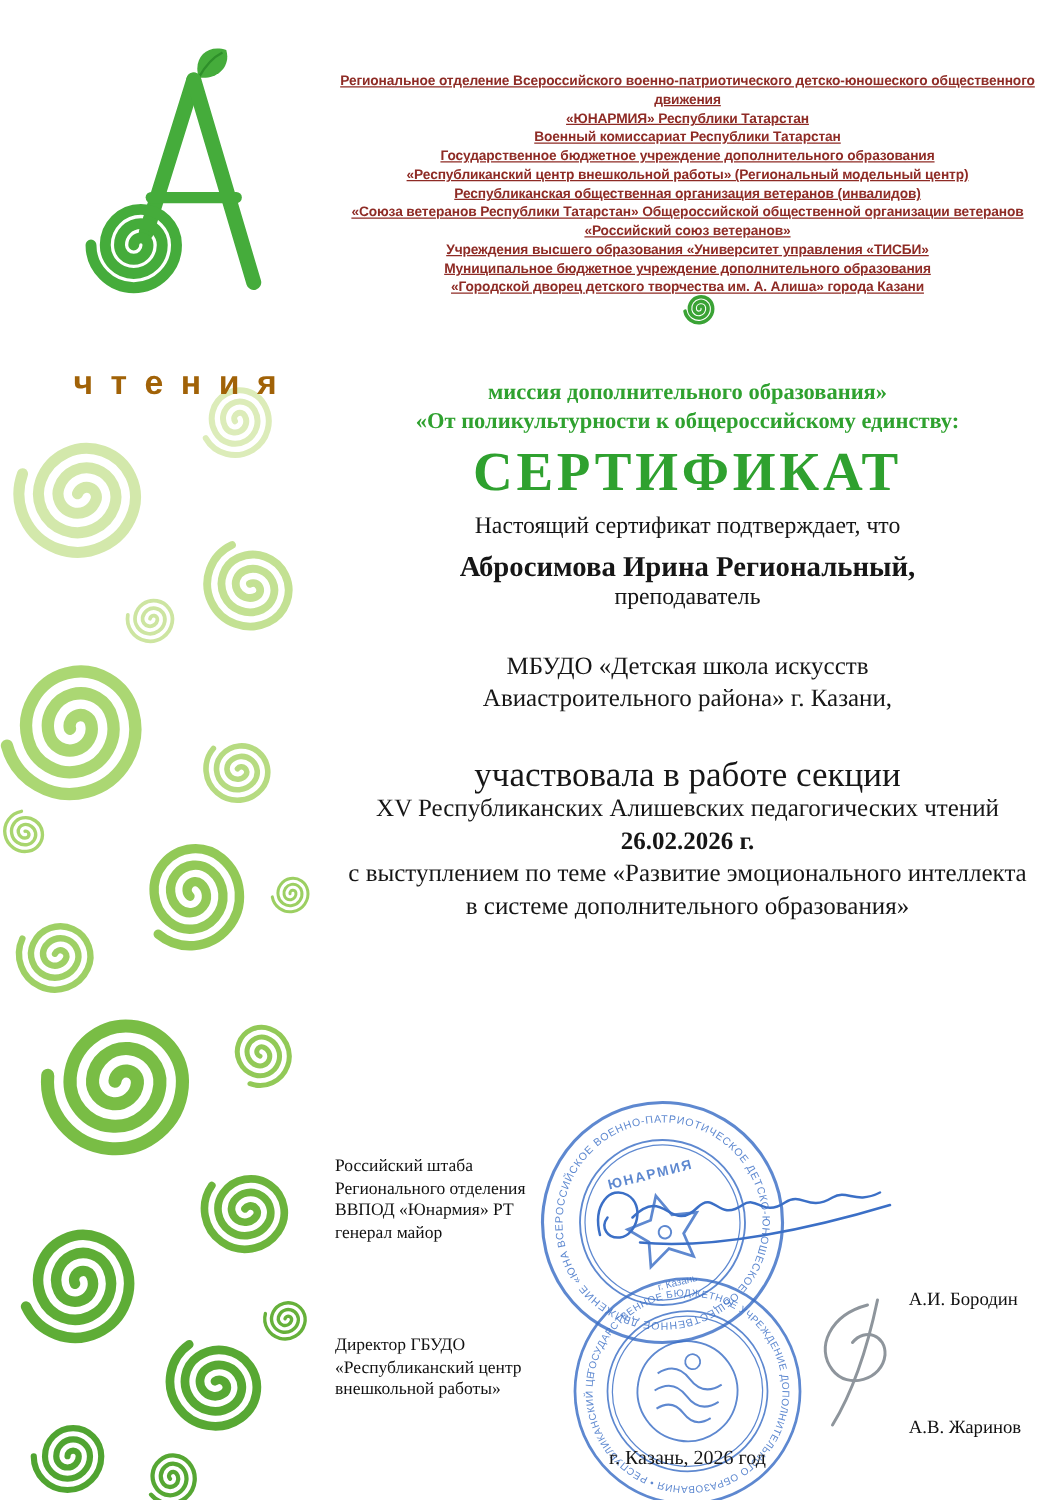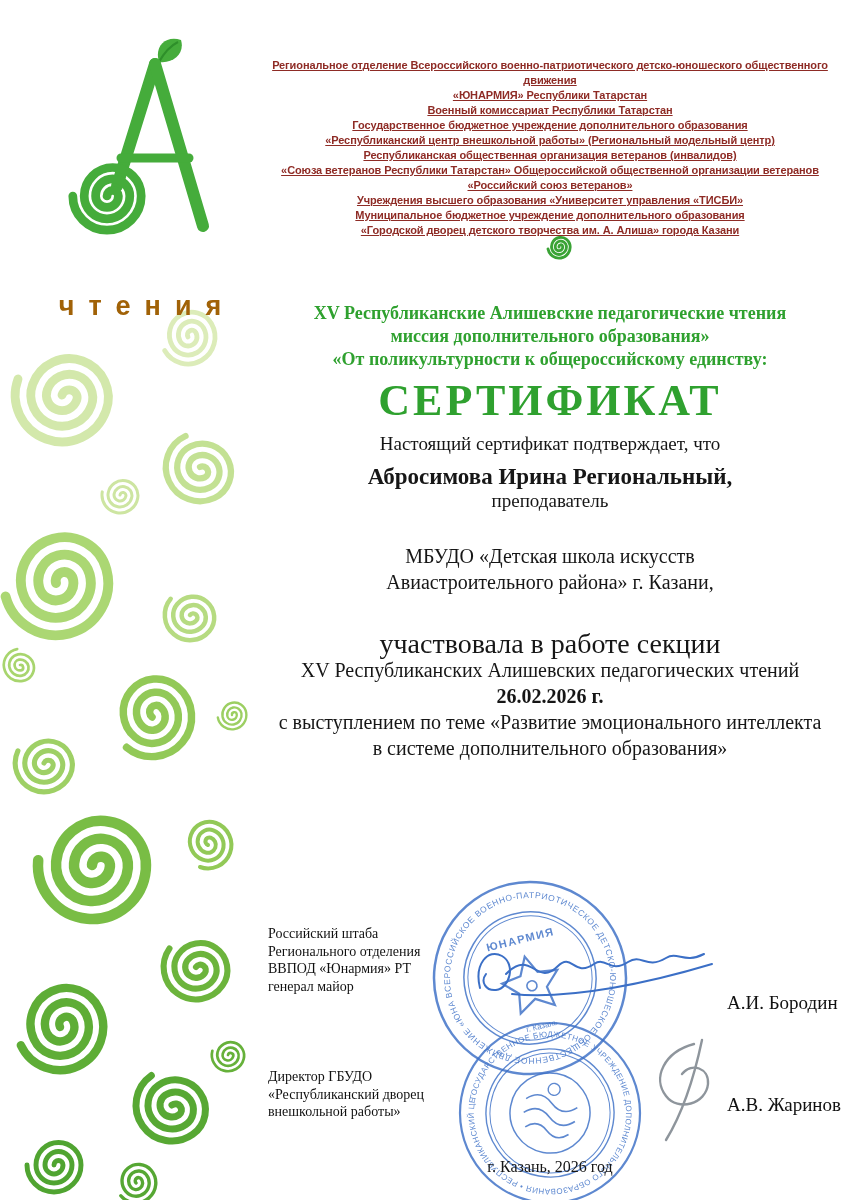--- a/index.html
+++ b/index.html
@@ -32,21 +32,21 @@
   .role{font-size:19px;}
   .org{font-size:20px;line-height:26px;margin-top:31px;}
   .part{font-size:28px;line-height:26px;margin-top:36px;}
   .evt{font-size:20px;line-height:26px;}
   .date{font-size:20px;font-weight:700;line-height:26px;}
   .topic{font-size:20px;line-height:26px;}
   
   .sig-title{position:absolute;font-size:14px;line-height:17.5px;text-align:left;color:#111;}
   .sig-title.s1{left:268px;top:925px;}
   .sig-title.s2{left:268px;top:1068px;}
-  .sig-name{position:absolute;font-size:19px;color:#111;}
+  .sig-name{position:absolute;font-size:15px;color:#111;margin-top:40px;}
   .sig-name.n1{left:727px;top:992px;}
   .sig-name.n2{left:727px;top:1094px;}
   .stamp{position:absolute;opacity:.82;}
   .stamp.st1{left:420px;top:868px;}
   .stamp.st2{left:455px;top:1018px;}
   .autograph{position:absolute;}
   .autograph.a1{left:472px;top:930px;}
   .autograph.a2{left:636px;top:1030px;}
   .footer{position:absolute;left:250px;top:1158px;width:600px;text-align:center;font-size:16px;}
 </style>
@@ -107,21 +107,20 @@
     <div>Учреждения высшего образования «Университет управления «ТИСБИ»</div>
     <div>Муниципальное бюджетное учреждение дополнительного образования</div>
     <div>«Городской дворец детского творчества им. А. Алиша» города Казани</div>
   </div>
 
   <svg class="snail" width="46" height="48" viewBox="0 0 46 48">
     <use href="#sp" transform="translate(23,25) scale(0.62) rotate(-10)" stroke="#3aa335" stroke-width="4.6"></use>
   </svg>
 
   <div class="main">
-    <div class="h-green">XV Республиканские Алишевские педагогические чтения</div>
     <div class="h-green">миссия дополнительного образования»</div>
     <div class="h-green">«От поликультурности к общероссийскому единству:</div>
     <div class="cert">СЕРТИФИКАТ</div>
     <div class="confirm">Настоящий сертификат подтверждает, что</div>
     <div class="name">Абросимова Ирина Региональный,</div>
     <div class="role">преподаватель</div>
     <div class="org">
       <div>МБУДО «Детская школа искусств</div>
       <div>Авиастроительного района» г. Казани,</div>
     </div>
@@ -193,20 +192,20 @@
   <div class="sig-title s1">
     <div>Российский штаба</div>
     <div>Регионального отделения</div>
     <div>ВВПОД «Юнармия» РТ</div>
     <div>генерал майор</div>
   </div>
   <div class="sig-name n1">А.И. Бородин</div>
 
   <div class="sig-title s2">
     <div>Директор ГБУДО</div>
-    <div>«Республиканский дворец</div>
+    <div>«Республиканский центр</div>
     <div>внешкольной работы»</div>
   </div>
   <div class="sig-name n2">А.В. Жаринов</div>
 
   <div class="footer">г. Казань, 2026 год</div>
 
 </div>
 
 </body></html>

